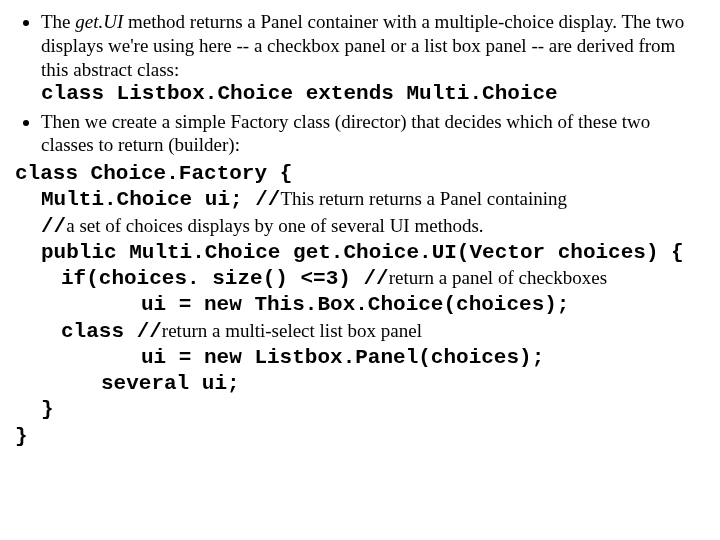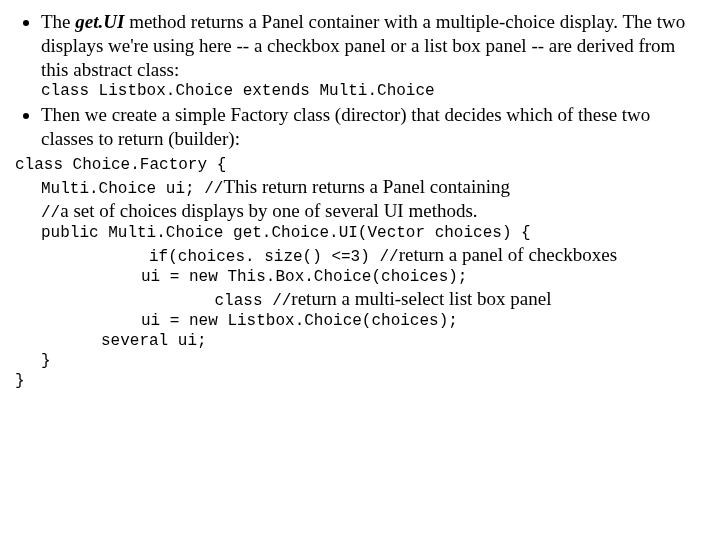--- a/index.html
+++ b/index.html
@@ -16,32 +16,31 @@
   }
   ul {
     margin: 0 0 4px 0;
     padding-left: 26px;
   }
   li {
     margin-bottom: 2px;
   }
   .mono {
     font-family: "Courier New", Courier, monospace;
-    font-size: 16px;
+    font-size: 21px;
+    font-weight: bold;
   }
   .italic {
     font-style: italic;
-    font-weight: bold;
   }
   .sub1 {
     padding-left: 26px;
   }
   .sub2 {
     padding-left: 46px;
-    text-align: center;
   }
   .sub3 {
     padding-left: 86px;
   }
   .sub4 {
     padding-left: 126px;
   }
   .row {
     margin-bottom: 0px;
   }
@@ -66,19 +65,19 @@
 <div class="row sub1"><span class="mono">//</span><span>a set of choices displays by one of several UI methods.</span></div>
 
 <div class="mono row sub1">public Multi.Choice get.Choice.UI(Vector choices) {</div>
 
 <div class="row sub2"><span class="mono">if(choices. size() &lt;=3)</span><span class="mono">   </span><span class="mono">//</span><span>return a panel of checkboxes</span></div>
 
 <div class="mono row sub4">ui = new This.Box.Choice(choices);</div>
 
 <div class="row sub2"><span class="mono">class</span><span class="mono">   </span><span class="mono">//</span><span>return a multi-select list box panel</span></div>
 
-<div class="mono row sub4">ui = new Listbox.Choice(choices);</div>
+<div class="mono row sub4">ui = new Listbox.Panel(choices);</div>
 
 <div class="mono row sub3">several ui;</div>
 
 <div class="mono row sub1">}</div>
 
 <div class="mono row">}</div>
 
 </body></html>

